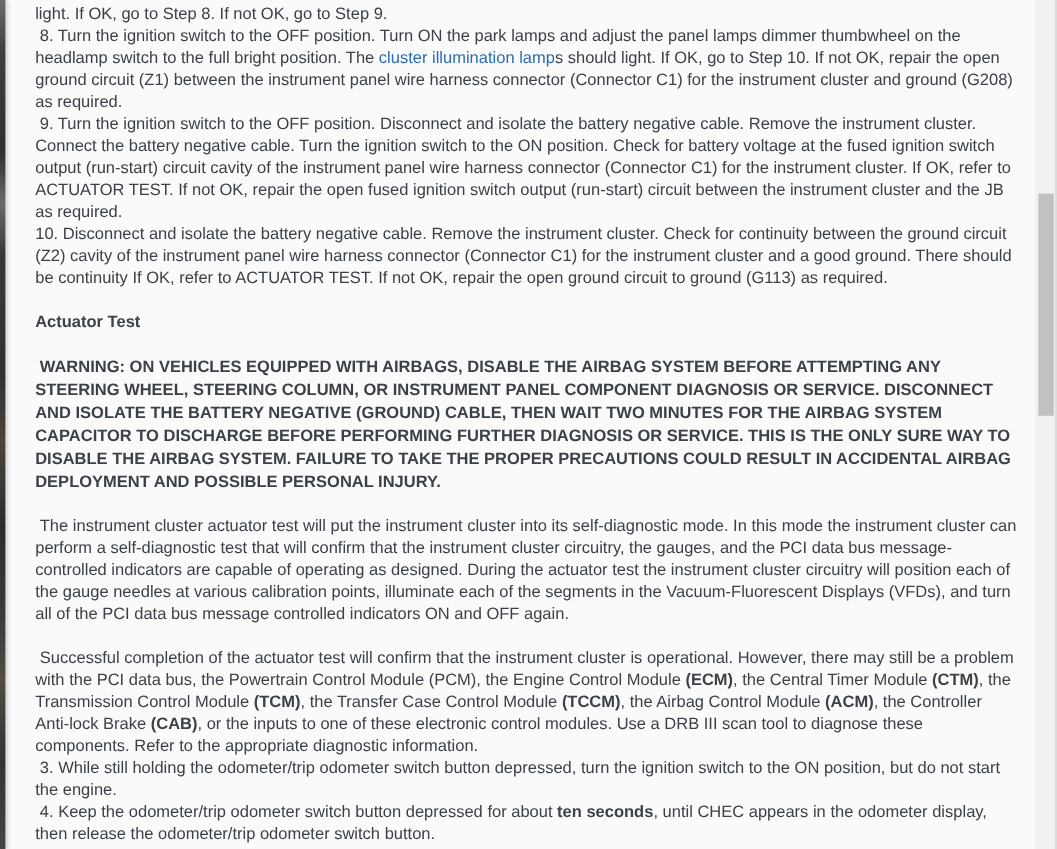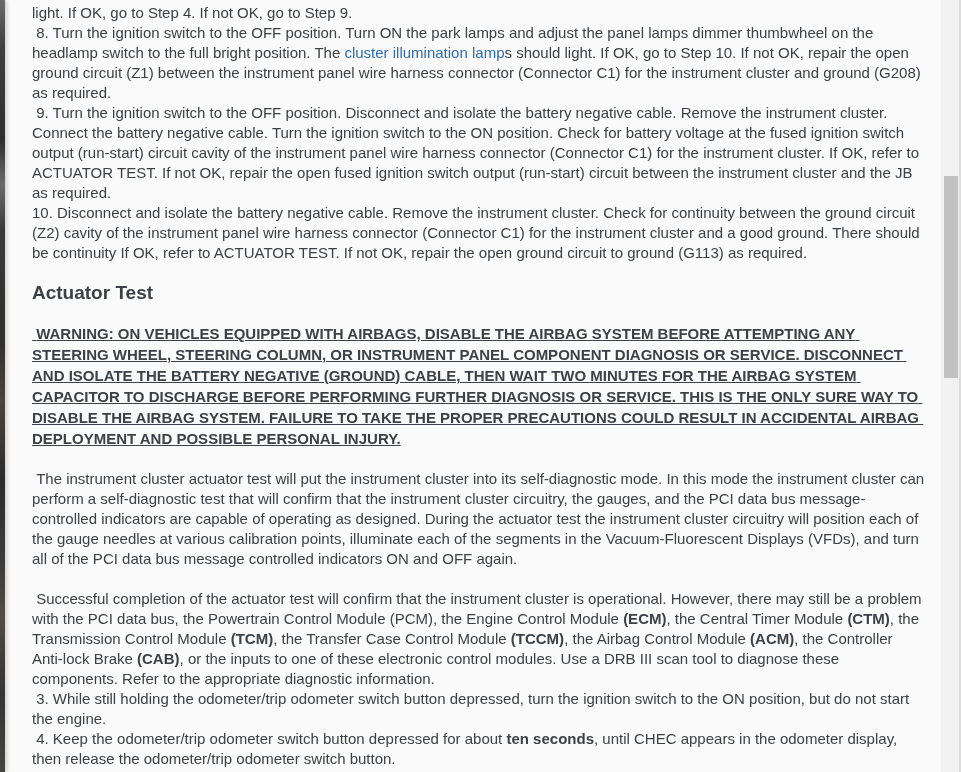--- a/index.html
+++ b/index.html
@@ -30,26 +30,26 @@
     padding: 3px 16px 0 27px;
     color: var(--text, #3c4147);
     font-size: 15px;
     line-height: 20px;
     overflow: hidden;
   }
   .para { margin: 0; white-space: pre-wrap; }
   .spaced { margin-top: 20px; }
   .heading {
     margin: 20px 0 0 0;
-    font-size: 19px;
+    font-size: 15px;
     font-weight: bold;
     color: var(--text, #3c4147);
     white-space: pre-wrap;
   }
-  .warning { font-weight: bold; line-height: 21px; text-decoration: underline; }
+  .warning { font-weight: bold; line-height: 21px; }
   .para strong { font-weight: bold; }
   .link { color: var(--link, #2b6cb4); text-decoration: none; cursor: pointer; }
 
   
   .scrollbar {
     position: absolute; right: 0; top: 0;
     width: 20px; height: 772px;
     background: var(--scrollbar-track, #f1f1f1);
     border-right: 2px solid #dcdcdc;
     box-sizing: border-box;
@@ -59,21 +59,21 @@
     position: absolute; left: 3px; width: 14px;
     background: var(--scrollbar-thumb, #c1c1c1);
   }
 </style>
 </head>
 <body>
 
 <div class="edge-strip"></div>
 
 <main class="doc" id="doc-body">
-    <p class="para"><span>light. If OK, go to Step 4. If not OK, go to Step 9.</span></p>
+    <p class="para"><span>light. If OK, go to Step 8. If not OK, go to Step 9.</span></p>
     <p class="para"><span> 8. Turn the ignition switch to the OFF position. Turn ON the park lamps and adjust the panel lamps dimmer thumbwheel on the headlamp switch to the full bright position. The </span><a class="link" href="#">cluster illumination lamp</a><span>s should light. If OK, go to Step 10. If not OK, repair the open ground circuit (Z1) between the instrument panel wire harness connector (Connector C1) for the instrument cluster and ground (G208) as required.</span></p>
     <p class="para"><span> 9. Turn the ignition switch to the OFF position. Disconnect and isolate the battery negative cable. Remove the instrument cluster. Connect the battery negative cable. Turn the ignition switch to the ON position. Check for battery voltage at the fused ignition switch output (run-start) circuit cavity of the instrument panel wire harness connector (Connector C1) for the instrument cluster. If OK, refer to ACTUATOR TEST. If not OK, repair the open fused ignition switch output (run-start) circuit between the instrument cluster and the JB as required.</span></p>
     <p class="para"><span>10. Disconnect and isolate the battery negative cable. Remove the instrument cluster. Check for continuity between the ground circuit (Z2) cavity of the instrument panel wire harness connector (Connector C1) for the instrument cluster and a good ground. There should be continuity If OK, refer to ACTUATOR TEST. If not OK, repair the open ground circuit to ground (G113) as required.</span></p>
     <h3 class="heading spaced"><span>Actuator Test</span></h3>
     <p class="para warning spaced"><span> WARNING: ON VEHICLES EQUIPPED WITH AIRBAGS, DISABLE THE AIRBAG SYSTEM BEFORE ATTEMPTING ANY STEERING WHEEL, STEERING COLUMN, OR INSTRUMENT PANEL COMPONENT DIAGNOSIS OR SERVICE. DISCONNECT AND ISOLATE THE BATTERY NEGATIVE (GROUND) CABLE, THEN WAIT TWO MINUTES FOR THE AIRBAG SYSTEM CAPACITOR TO DISCHARGE BEFORE PERFORMING FURTHER DIAGNOSIS OR SERVICE. THIS IS THE ONLY SURE WAY TO DISABLE THE AIRBAG SYSTEM. FAILURE TO TAKE THE PROPER PRECAUTIONS COULD RESULT IN ACCIDENTAL AIRBAG DEPLOYMENT AND POSSIBLE PERSONAL INJURY.</span></p>
     <p class="para spaced"><span> The instrument cluster actuator test will put the instrument cluster into its self-diagnostic mode. In this mode the instrument cluster can perform a self-diagnostic test that will confirm that the instrument cluster circuitry, the gauges, and the PCI data bus message-controlled indicators are capable of operating as designed. During the actuator test the instrument cluster circuitry will position each of the gauge needles at various calibration points, illuminate each of the segments in the Vacuum-Fluorescent Displays (VFDs), and turn all of the PCI data bus message controlled indicators ON and OFF again.</span></p>
     <p class="para spaced"><span> Successful completion of the actuator test will confirm that the instrument cluster is operational. However, there may still be a problem with the PCI data bus, the Powertrain Control Module (PCM), the Engine Control Module </span><strong>(ECM)</strong><span>, the Central Timer Module </span><strong>(CTM)</strong><span>, the Transmission Control Module </span><strong>(TCM)</strong><span>, the Transfer Case Control Module </span><strong>(TCCM)</strong><span>, the Airbag Control Module </span><strong>(ACM)</strong><span>, the Controller Anti-lock Brake </span><strong>(CAB)</strong><span>, or the inputs to one of these electronic control modules. Use a DRB III scan tool to diagnose these components. Refer to the appropriate diagnostic information.</span></p>
     <p class="para"><span> 3. While still holding the odometer/trip odometer switch button depressed, turn the ignition switch to the ON position, but do not start the engine.</span></p>
     <p class="para"><span> 4. Keep the odometer/trip odometer switch button depressed for about </span><strong>ten seconds</strong><span>, until CHEC appears in the odometer display, then release the odometer/trip odometer switch button.</span></p>
   </main>

